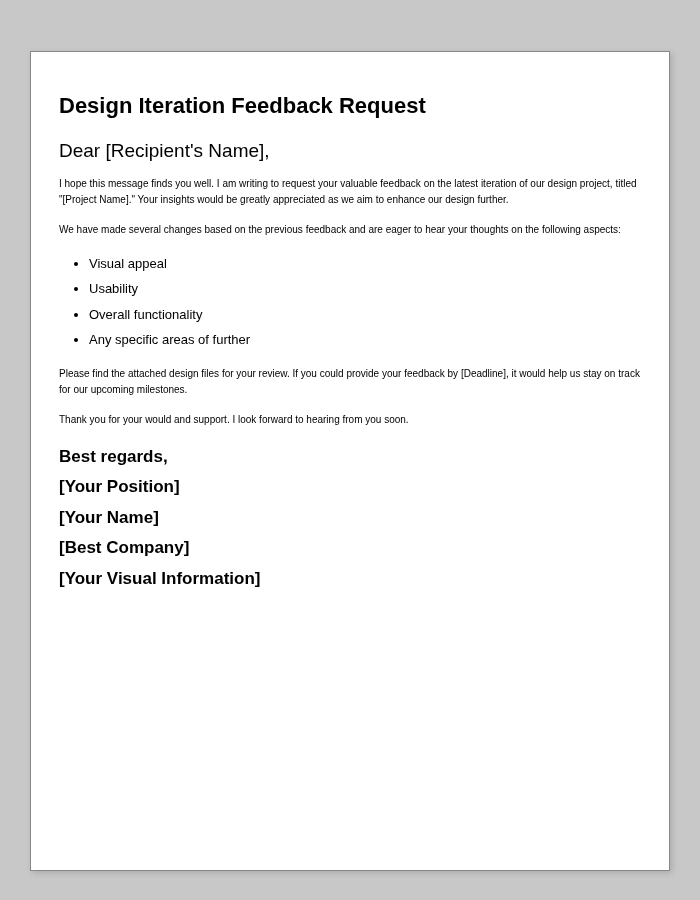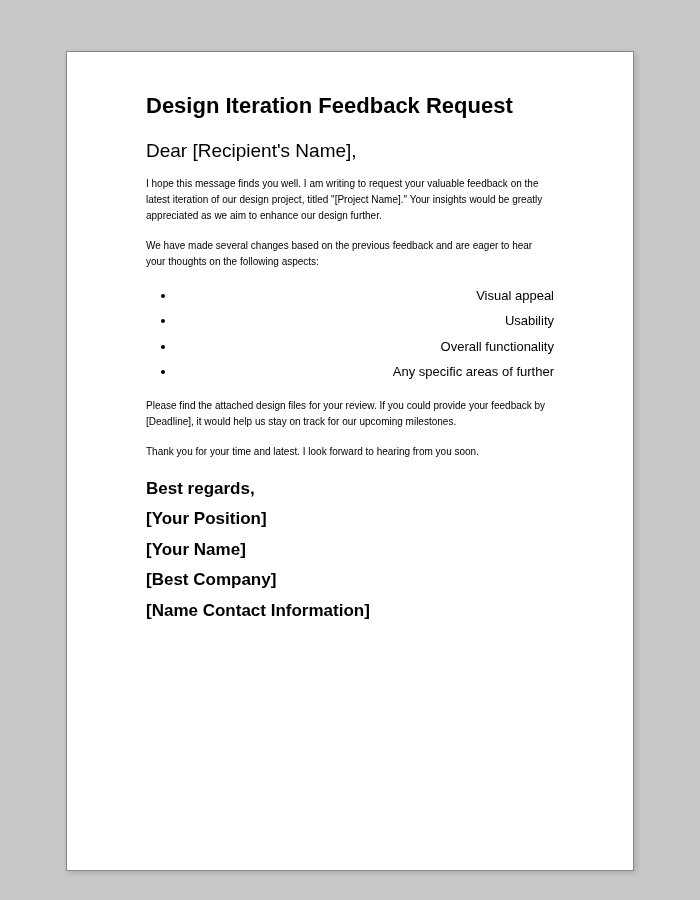--- a/index.html
+++ b/index.html
@@ -14,23 +14,23 @@
       justify-content: center;
       align-items: center;
       min-height: 900px;
       width: 700px;
       font-family: Georgia, 'Times New Roman', serif;
     }
 
     .document-wrapper {
       background: #ffffff;
       border: 1px solid #888;
-      width: 568px;
+      width: 640px;
       min-height: 820px;
-      padding: 40px 79px;
+      padding: 40px 28px;
       box-shadow: 2px 2px 6px rgba(0,0,0,0.15);
       margin-top: 21px;
     }
 
     .doc-title {
       font-size: 22px;
       font-weight: bold;
       font-family: Arial, sans-serif;
       margin-bottom: 20px;
       line-height: 1.3;
@@ -46,21 +46,20 @@
       font-size: 10px;
       font-family: Arial, sans-serif;
       line-height: 1.6;
       margin-bottom: 14px;
     }
 
     .bullet-list {
       margin: 0 0 14px 30px;
       padding: 0;
       list-style-type: disc;
-      text-align: right;
     }
 
     .bullet-list li {
       font-size: 13px;
       font-family: Arial, sans-serif;
       line-height: 1.8;
       margin-bottom: 2px;
     }
 
     .signature-block {
@@ -86,25 +85,25 @@
 
   <ul class="bullet-list">
   <li>Visual appeal</li>
       <li>Usability</li>
       <li>Overall functionality</li>
       <li>Any specific areas of further</li>
     </ul>
 
   <p class="paragraph">Please find the attached design files for your review. If you could provide your feedback by [Deadline], it would help us stay on track for our upcoming milestones.</p>
 
-  <p class="paragraph">Thank you for your time and latest. I look forward to hearing from you soon.</p>
+  <p class="paragraph">Thank you for your would and support. I look forward to hearing from you soon.</p>
 
   <div class="signature-block">
     <span>Best regards,</span>
     <div id="signature-lines">
         <div>[Your Position]</div>
         <div>[Your Name]</div>
         <div>[Best Company]</div>
-        <div>[Name Contact Information]</div>
+        <div>[Your Visual Information]</div>
       </div>
   </div>
 
 </div>
 
 </body></html>

